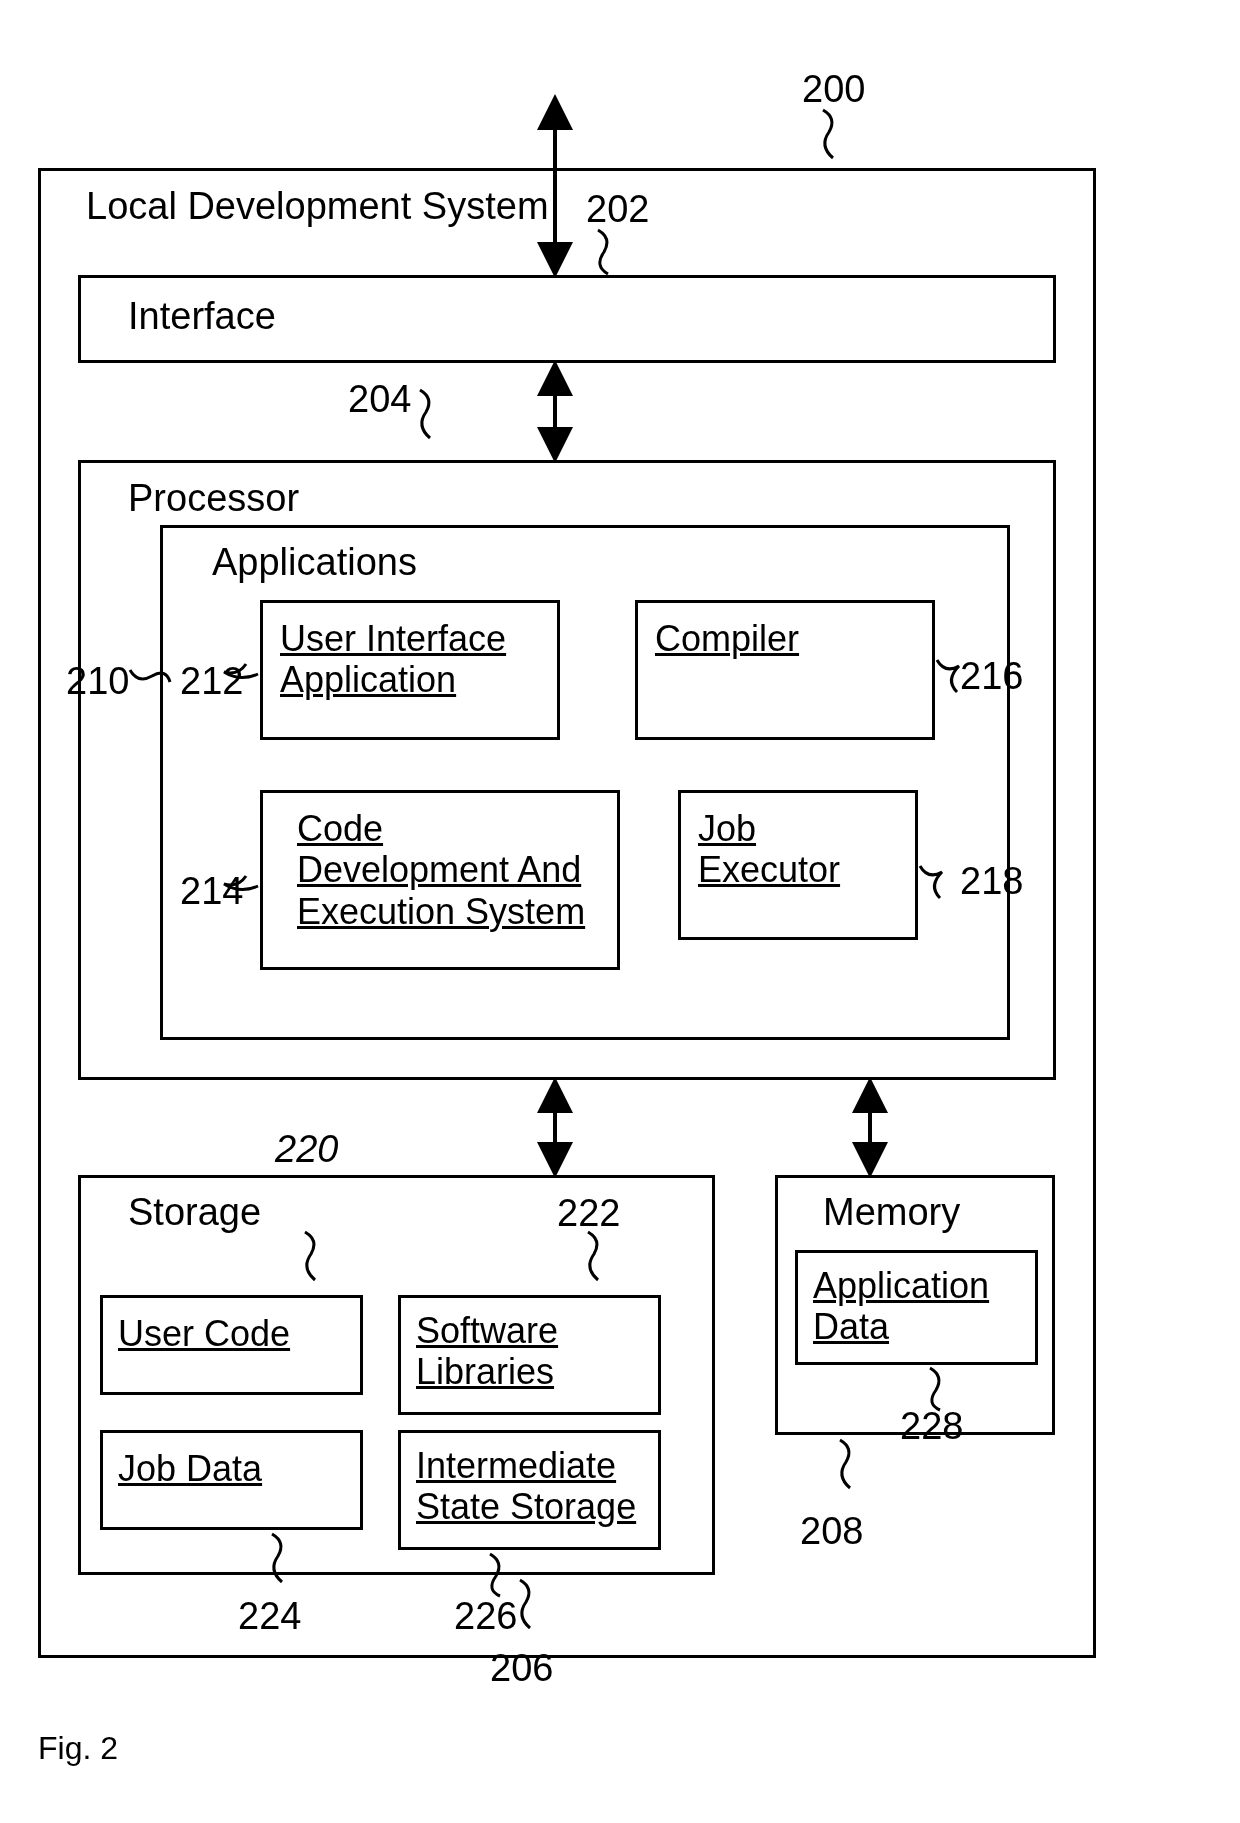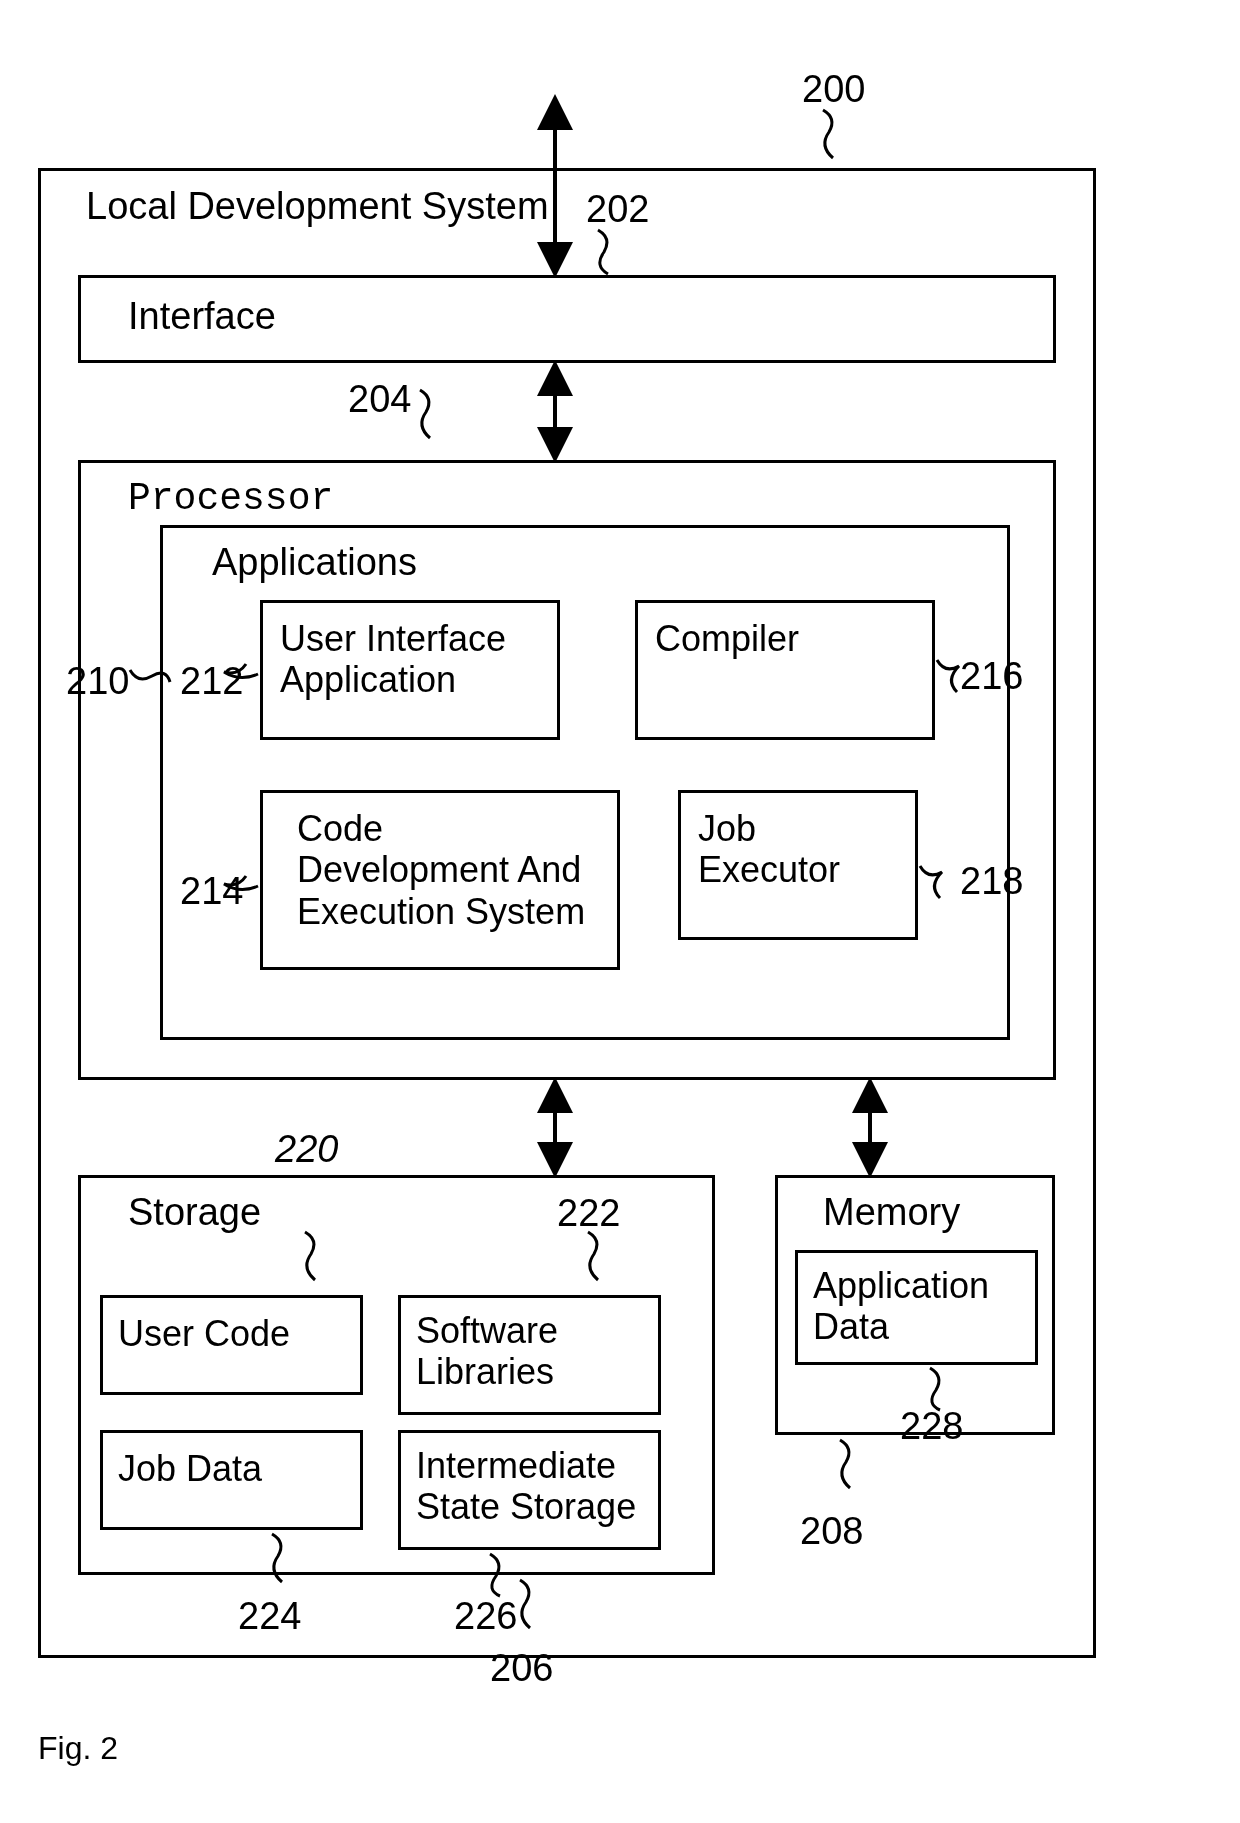--- a/index.html
+++ b/index.html
@@ -24,20 +24,21 @@
     position: absolute;
     font-size: 38px;
     line-height: 1.1;
     white-space: pre;
     margin-left: 28px;
   }
   .label-sm {
     position: absolute;
     font-size: 36px;
     line-height: 1.15;
+    text-decoration: underline;
   }
   .ref {
     position: absolute;
     font-size: 38px;
   }
   .fig {
     position: absolute;
     font-size: 32px;
   }
   svg.overlay {
@@ -53,21 +54,21 @@
 
 <div class="page">
 
   <div class="box" style="left:38px; top:168px; width:1058px; height:1490px;"></div>
   <div class="label" style="left:58px; top:186px;">Local Development System</div>
 
   <div class="box" style="left:78px; top:275px; width:978px; height:88px;"></div>
   <div class="label" style="left:100px; top:296px;">Interface</div>
 
   <div class="box" style="left:78px; top:460px; width:978px; height:620px;"></div>
-  <div class="label" style="left:100px; top:478px;font-family:Liberation Mono, monospace;">Processor</div>
+  <div class="label" style="left:100px; top:478px;">Processor</div>
 
   <div class="box" style="left:160px; top:525px; width:850px; height:515px;"></div>
   <div class="label" style="left:184px; top:542px;">Applications</div>
 
   <div class="box" style="left:260px; top:600px; width:300px; height:140px;"></div>
   <div class="label-sm" style="left:280px; top:618px; white-space:pre;">User Interface
 Application</div>
 
   <div class="box" style="left:635px; top:600px; width:300px; height:140px;"></div>
   <div class="label-sm" style="left:655px; top:618px;">Compiler</div>

